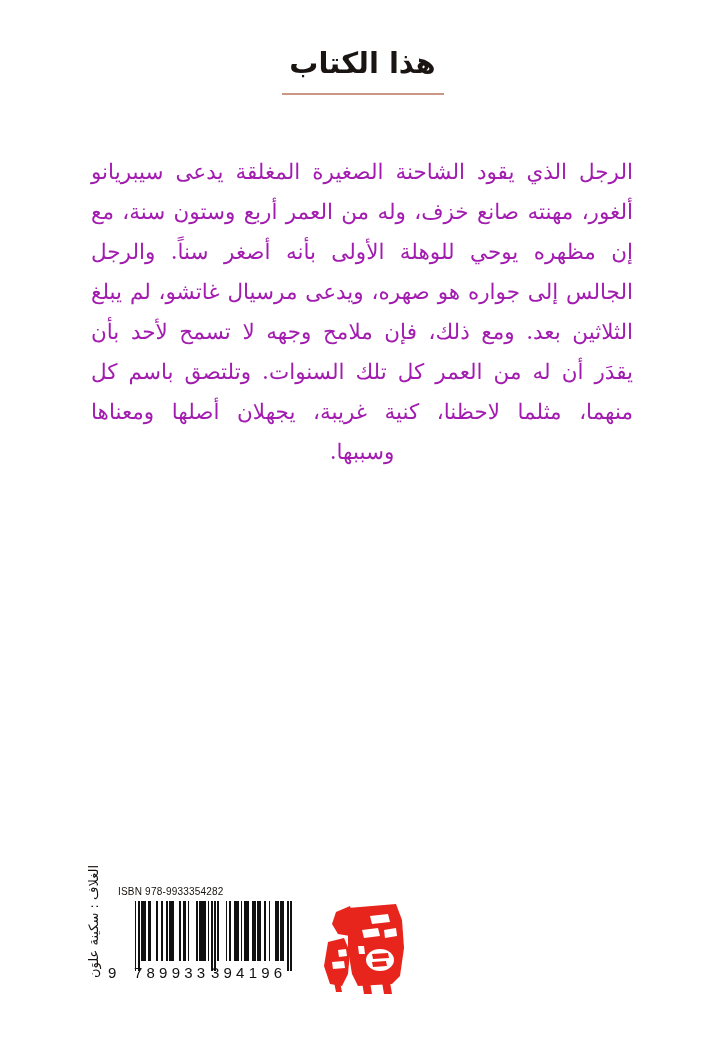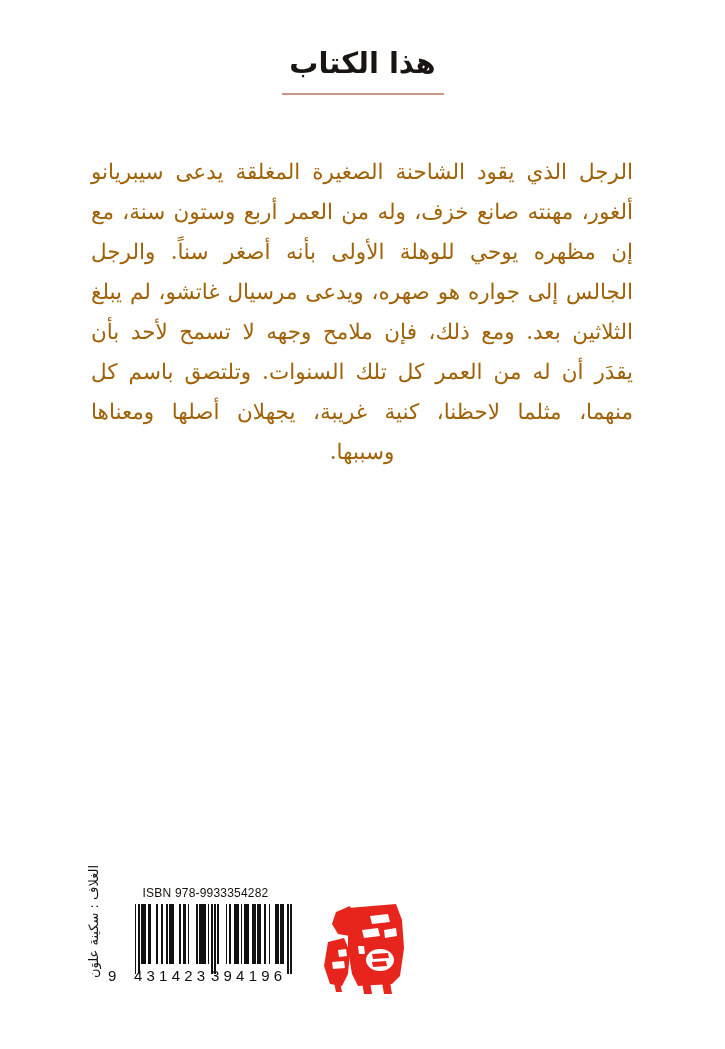--- a/index.html
+++ b/index.html
@@ -51,21 +51,21 @@
     position: absolute;
     top: 152px;
     right: 92px;
     width: 542px;
     direction: rtl;
     text-align: justify;
     text-align-last: center;
     font-family: "DejaVu Serif", "Liberation Serif", serif;
     font-size: 21.5px;
     line-height: 40px;
-    color: #a16207;
+    color: #a21caf;
     word-spacing: 1px;
   }
 
   
   .cover-credit {
     position: absolute;
     left: 80px;
     top: 846px;
     width: 28px;
     height: 170px;
@@ -87,23 +87,22 @@
 
   
   .barcode-area {
     position: absolute;
     left: 118px;
     top: 886px;
     width: 175px;
   }
   .isbn-label {
     font-family: "Liberation Sans", "DejaVu Sans", sans-serif;
-    font-size: 12px;
+    font-size: 10px;
     color: #15100d;
-    text-align: center;
     direction: ltr;
     letter-spacing: 0.2px;
     margin-bottom: 4px;
   }
   .barcode-bars {
     position: relative;
     height: 72px;
     width: 175px;
     direction: ltr;
     display: flex;
@@ -273,21 +272,21 @@
         <div class="bar" style="width: 1.66667px;"></div>
         <div class="spacer" style="width: 1.66667px;"></div>
         <div class="spacer" style="width: 1.66667px;"></div>
         <div class="bar guard" style="width: 1.66667px;"></div>
         <div class="spacer" style="width: 1.66667px;"></div>
         <div class="bar guard" style="width: 1.66667px;"></div>
       </div>
 
     <div class="barcode-digits">
       <span class="d-lead">9</span>
-      <span class="d-left">431423</span>
+      <span class="d-left">789933</span>
       <span class="d-right">394196</span>
     </div>
   </div>
 
   <div class="publisher-emblem">
     <svg viewBox="0 0 96 105" xmlns="http://www.w3.org/2000/svg" aria-hidden="true">
       <g fill="#e8251c">
 
         <path d="M30 18 L78 14 L84 30 L86 58 L82 86 L74 94 L40 96 L34 84 L30 60 Z"></path>
 

